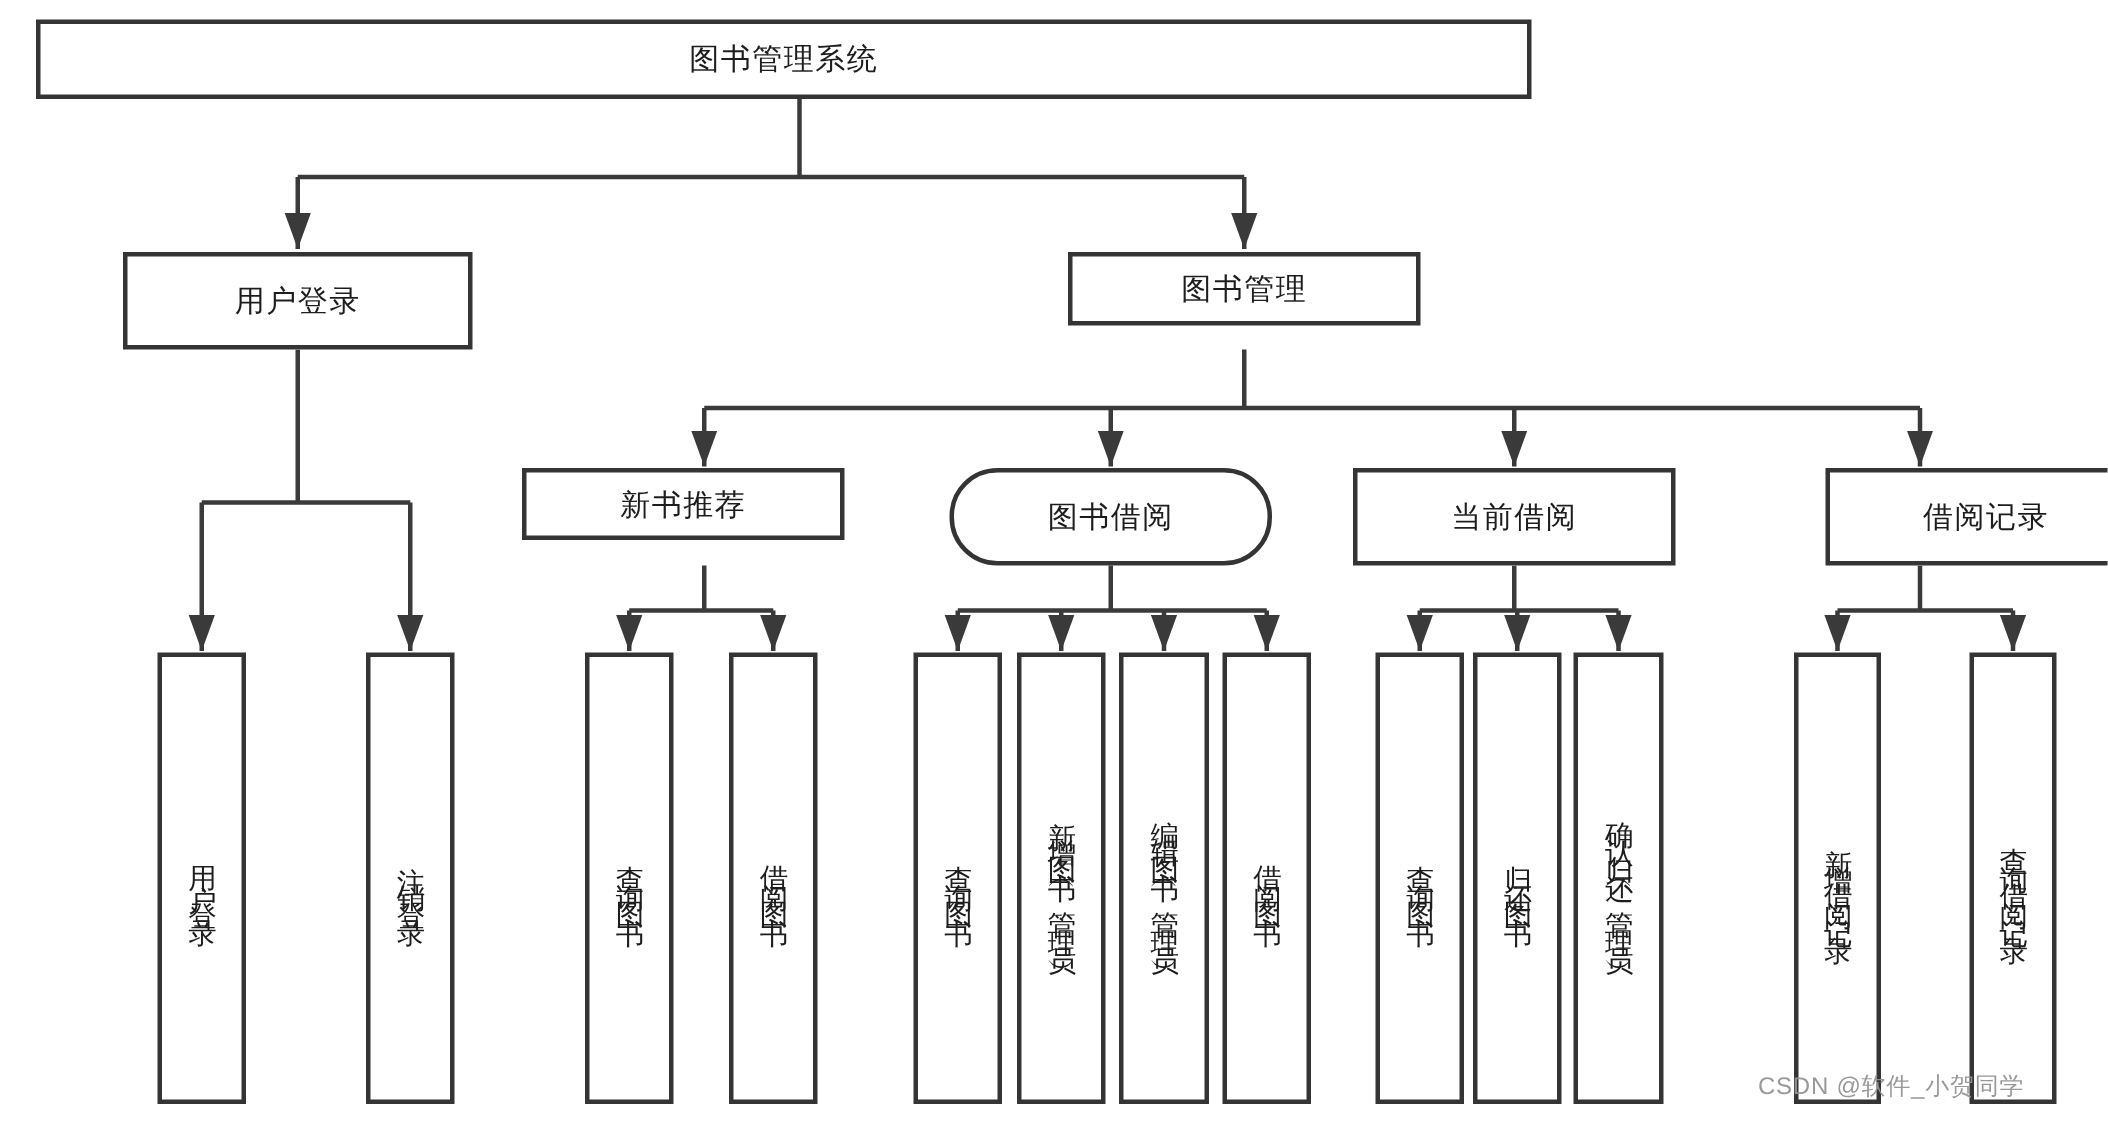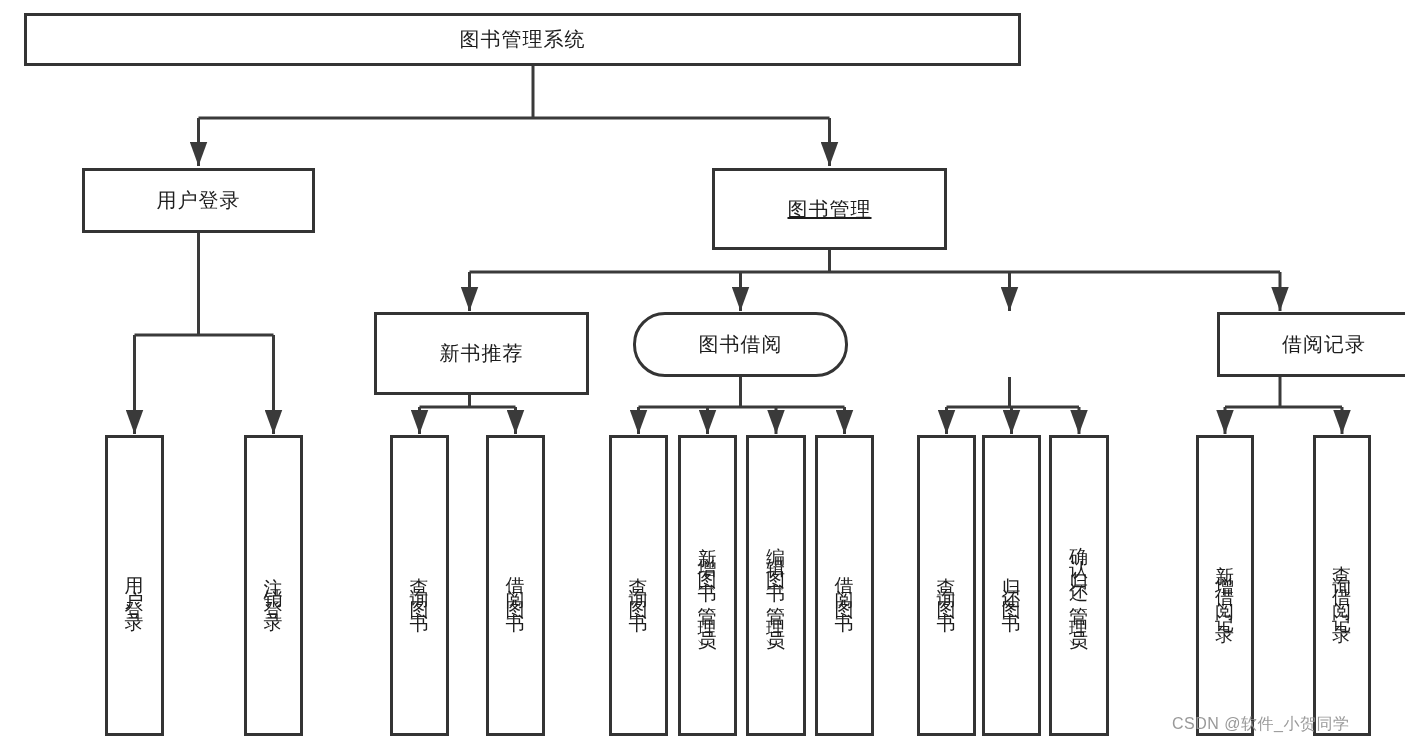--- a/index.html
+++ b/index.html
@@ -83,29 +83,32 @@
     </g>
   </svg>
 
   <div class="node" style="left:24px;top:13px;width:997px;height:53px;">
     <span>图书管理系统</span>
   </div>
 
   <div class="node" style="left:82px;top:168px;width:233px;height:65px;">
     <span>用户登录</span>
   </div>
-  <div class="node" style="left:712px;top:168px;width:235px;height:82px;text-decoration:underline;">
+  <div class="node" style="left:712px;top:168px;width:235px;height:49px;">
     <span>图书管理</span>
   </div>
 
-  <div class="node" style="left:374px;top:312px;width:215px;height:83px;">
+  <div class="node" style="left:348px;top:312px;width:215px;height:48px;">
     <span>新书推荐</span>
   </div>
   <div class="node" style="left:633px;top:312px;width:215px;height:65px;border-radius:32px;">
     <span>图书借阅</span>
+  </div>
+  <div class="node" style="left:902px;top:312px;width:215px;height:65px;">
+    <span>当前借阅</span>
   </div>
   <div class="node" style="left:1173px;top:312px;width:214px;height:65px;margin-left:44px;">
     <span>借阅记录</span>
   </div>
 
   <div class="node leaf" style="left:105px;top:435px;width:59px;height:301px;">
     <span class="vtext">用户登录</span>
   </div>
   <div class="node leaf" style="left:244px;top:435px;width:59px;height:301px;">
     <span class="vtext">注销登录</span>

